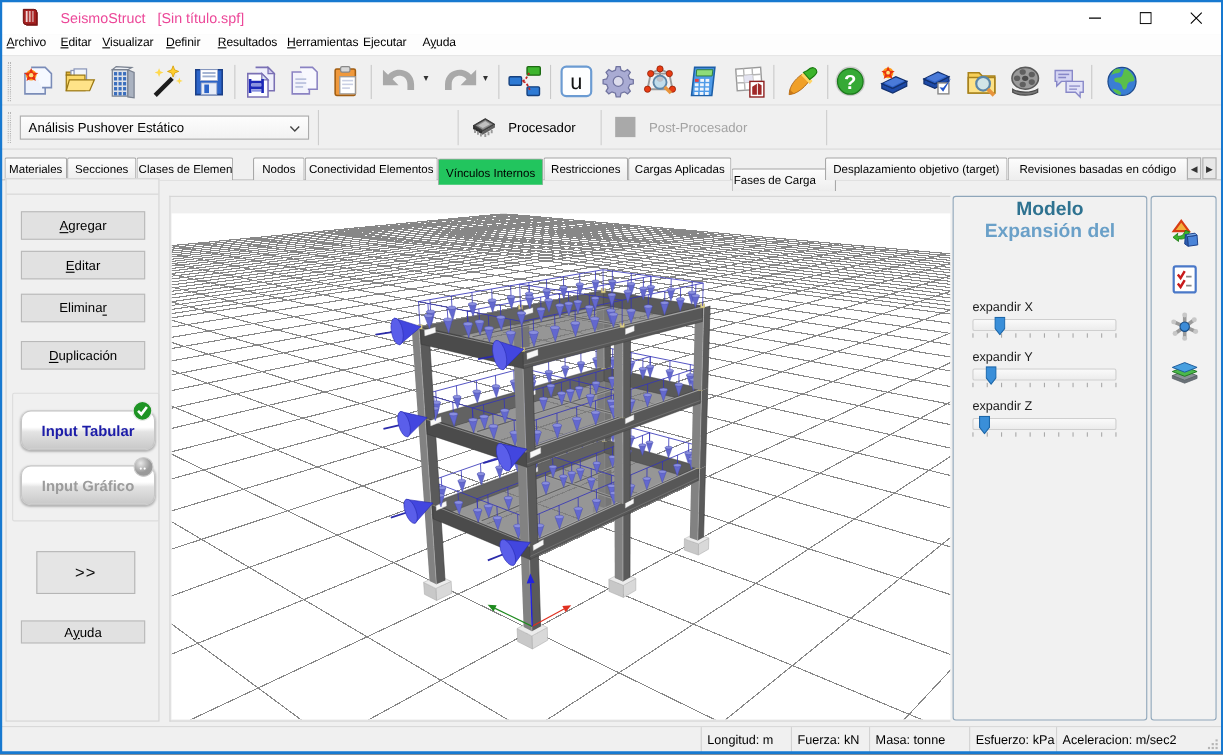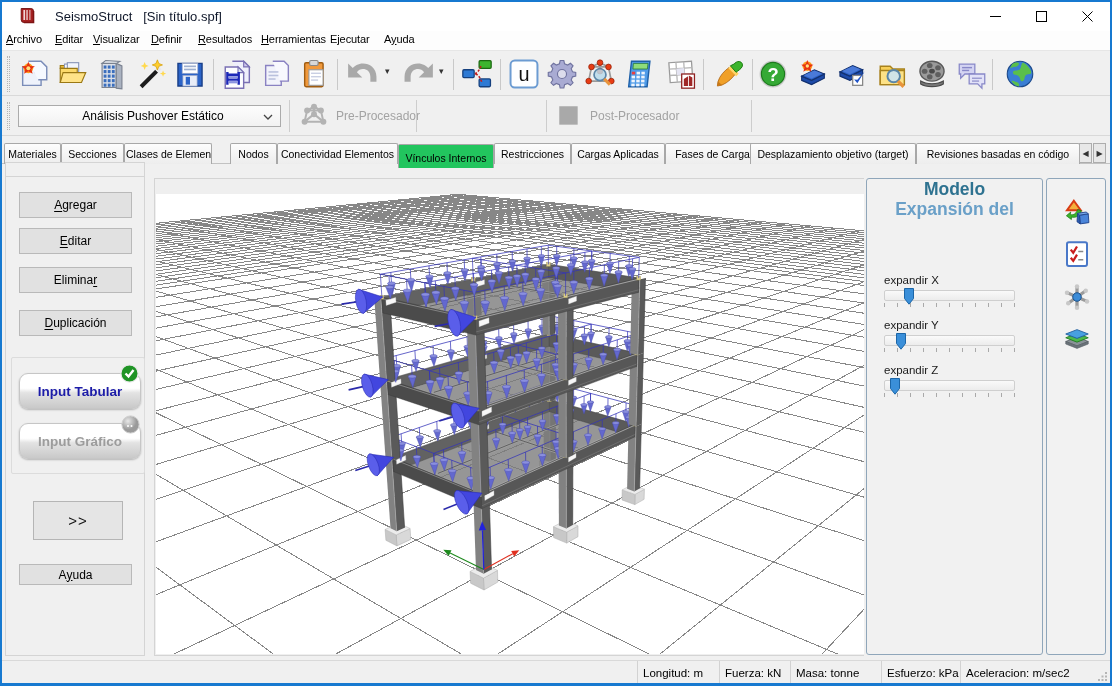--- a/index.html
+++ b/index.html
@@ -2,37 +2,37 @@
 <html><head>
 <meta charset="utf-8">
 <style>
   html,body{margin:0;padding:0;background:#555;}
   *{box-sizing:border-box;font-family:"Liberation Sans",sans-serif;}
   #win{position:relative;width:1112px;height:686px;background:#f0f0f0;overflow:hidden;}
   #winborder{position:absolute;left:0;top:0;width:1112px;height:686px;border:2px solid #1779d0;border-bottom-width:3px;z-index:99;pointer-events:none;}
   
   #titlebar{position:absolute;left:0;top:2px;width:100%;height:29px;background:#fff;}
   #titlebar .icon{position:absolute;left:19px;top:5px;}
-  #titlebar .title{position:absolute;left:55px;top:7px;font-size:13px;color:#0f172a;white-space:pre;}
+  #titlebar .title{position:absolute;left:55px;top:7px;font-size:13px;color:#ec4899;white-space:pre;}
   .winbtn{position:absolute;top:0;width:46px;height:29px;display:flex;align-items:center;justify-content:center;color:#111;}
   #btn-min{right:94px}#btn-max{right:48px}#btn-close{right:2px}
   
   #menubar{position:absolute;left:0;top:31px;width:100%;height:19px;background:#fdfdfd;}
   .menuitem{position:absolute;top:2px;font-size:11px;letter-spacing:-0.1px;color:#000;}
   
   .menuitem u{text-decoration:underline;text-underline-offset:1px;}
   
   #toolbar{position:absolute;left:0;top:50px;width:100%;height:46px;background:#f0f0f0;border-top:1px solid #e6e6e6;border-bottom:1px solid #d9d9d9;}
   .tbtn{position:absolute;top:6px;width:34px;height:34px;display:flex;align-items:center;justify-content:center;border-radius:3px;}
   .tbtn svg{display:block}
   .tsep{position:absolute;top:8px;width:1px;height:31px;background:#c9c9c9;}
   .ddarrow{position:absolute;top:15px;font-size:9px;color:#333;}
   .grip{position:absolute;width:3px;border-left:1px dotted #b5b5b5;border-right:1px dotted #b5b5b5;}
   
-  #toolbar2{position:absolute;left:0;top:96px;width:100%;height:40px;background:#f0f0f0;border-bottom:1px solid #d9d9d9;text-align:center;}
+  #toolbar2{position:absolute;left:0;top:96px;width:100%;height:40px;background:#f0f0f0;border-bottom:1px solid #d9d9d9;}
   #combo{position:absolute;left:18px;top:9px;width:263px;height:22px;background:linear-gradient(#fdfdfd,#f2f2f2);border:1px solid #ababab;font-size:12px;color:#000;line-height:20px;padding-left:7px;}
   #combo .chev{position:absolute;right:7px;top:8px;}
   .t2sep{position:absolute;top:4px;width:1px;height:32px;background:#cdcdcd;}
   .procbtn{position:absolute;top:4px;height:32px;display:flex;align-items:center;gap:6px;font-size:12px;}
   .procbtn.dis{color:#a3a3a3;}
   
   #tabstrip{position:absolute;left:0;top:140px;width:100%;height:24px;}
   #tabstrip .strip-border{position:absolute;left:0;top:23px;width:100%;height:1px;background:#c2c2c2;}
   .tab{position:absolute;top:3px;height:21px;background:linear-gradient(#fdfdfd,#ededed);border:1px solid #a8a8a8;border-bottom:none;border-radius:2px 2px 0 0;font-size:10.5px;padding:4px 1px 0 1px;color:#000;white-space:nowrap;overflow:hidden;}
   .tab.active{top:4px;height:24px;background:#22c55e;z-index:3;padding-top:7px;}
@@ -363,33 +363,34 @@
       <div class="tsep" style="left:752px"></div>
       <div class="tsep" style="left:992px"></div>
     </div>
 
   <div id="toolbar2">
     <div class="grip" style="left:7px;top:6px;height:28px"></div>
     <div id="combo"><span>Análisis Pushover Estático</span><svg class="chev" width="10" height="6" viewBox="0 0 10 6">
           <path d="M1 1 L5 5 L9 1" fill="none" stroke="#444" stroke-width="1.3"></path>
         </svg></div>
     <div class="t2sep" style="left:289px"></div>
-    <div class="procbtn dis" style="left:298px">
-        <svg width="32" height="30" viewBox="0 0 24 24">
-          <path d="M6.5 7.5 L17.5 7.5 L19.5 16.5 L4.5 16.5z M6.5 7.5 L12 4.5 L17.5 7.5 M12 4.5 L12 10.5 M4.5 16.5 L12 10.5 L19.5 16.5" fill="none" stroke="#b3b3b3" stroke-width="1.6"></path>
-          <circle cx="6.5" cy="7.5" r="2.4" fill="#b3b3b3"></circle>
-          <circle cx="17.5" cy="7.5" r="2.4" fill="#b3b3b3"></circle>
-          <circle cx="12" cy="4.5" r="2.4" fill="#b3b3b3"></circle>
-          <circle cx="4.5" cy="16.5" r="2.4" fill="#b3b3b3"></circle>
-          <circle cx="19.5" cy="16.5" r="2.4" fill="#b3b3b3"></circle>
-          <circle cx="12" cy="10.5" r="2.4" fill="#b3b3b3"></circle>
-        </svg>
-        <span>Pre-Procesador</span>
-      </div>
     <div class="t2sep" style="left:416px"></div>
+    <div class="procbtn" style="left:424px">
+        <svg width="32" height="28" viewBox="0 0 24 24">
+          <path d="M3.5 10.5 L13 5 L20.5 9.5 L11 15z" fill="#4a4a4a" stroke="#1f1f1f" stroke-width="0.6"></path>
+          <path d="M5.5 10.4 L13 6.1 L18.6 9.4 L11.1 13.7z" fill="#8f8f8f"></path>
+          <path d="M7.5 10.3 L13 7.1 L16.6 9.3 L11.1 12.4z" fill="#c0c0c0"></path>
+          <path d="M3.5 10.5 L11 15 L11 17.5 L3.5 13z" fill="#2e2e2e"></path>
+          <path d="M11 15 L20.5 9.5 L20.5 12 L11 17.5z" fill="#606060"></path>
+          <g stroke="#9a9a9a" stroke-width="1.5">
+            <path d="M5 13.6 l0 2.6 M7.3 15 l0 2.6 M9.6 16.4 l0 2.6 M13 16.7 l0 2.6 M15.5 15.3 l0 2.6 M18 13.8 l0 2.6"></path>
+          </g>
+        </svg>
+        <span>Procesador</span>
+      </div>
     <div class="t2sep" style="left:546px"></div>
     <div class="procbtn dis" style="left:554px">
         <svg width="30" height="26" viewBox="0 0 24 24">
           <rect x="3" y="3" width="17" height="17" fill="#a9a9a9"></rect>
         </svg>
         <span>Post-Procesador</span>
       </div>
     <div class="t2sep" style="left:751px"></div>
   </div>
 
@@ -397,21 +398,21 @@
     <div class="strip-border"></div>
     <div id="tabs-holder">
         <div class="tab" style="left: 4px; width: 57px; text-align: center;">Materiales</div>
         <div class="tab" style="left: 61px; width: 63px; text-align: center;">Secciones</div>
         <div class="tab" style="left: 124px; width: 88px; text-align: center;">Clases de Elementos</div>
         <div class="tab" style="left: 230px; width: 47px; text-align: center;">Nodos</div>
         <div class="tab" style="left: 277px; width: 121px; text-align: center;">Conectividad Elementos</div>
         <div class="tab active" style="left: 398px; width: 96px; text-align: center;">Vínculos Internos</div>
         <div class="tab" style="left: 494px; width: 77px; text-align: center;">Restricciones</div>
         <div class="tab" style="left: 571px; width: 94px; text-align: center;">Cargas Aplicadas</div>
-        <div class="tab" style="left: 665px; width: 95px; text-align: center;">Fases de Carga</div>
+        <div class="tab" style="left: 665px; width: 95px;  margin-top: 10px;">Fases de Carga</div>
         <div class="tab" style="left: 750px; width: 166px; text-align: center;">Desplazamiento objetivo (target)</div>
         <div class="tab" style="left: 916px; width: 164px; text-align: center;">Revisiones basadas en código</div>
       </div>
     <div class="tabscroll" style="left:1079px">◀</div>
     <div class="tabscroll" style="left:1093px">▶</div>
   </div>
 
   <div id="sidebar">
     <div class="head"></div>
     <div id="sidebar-buttons">

